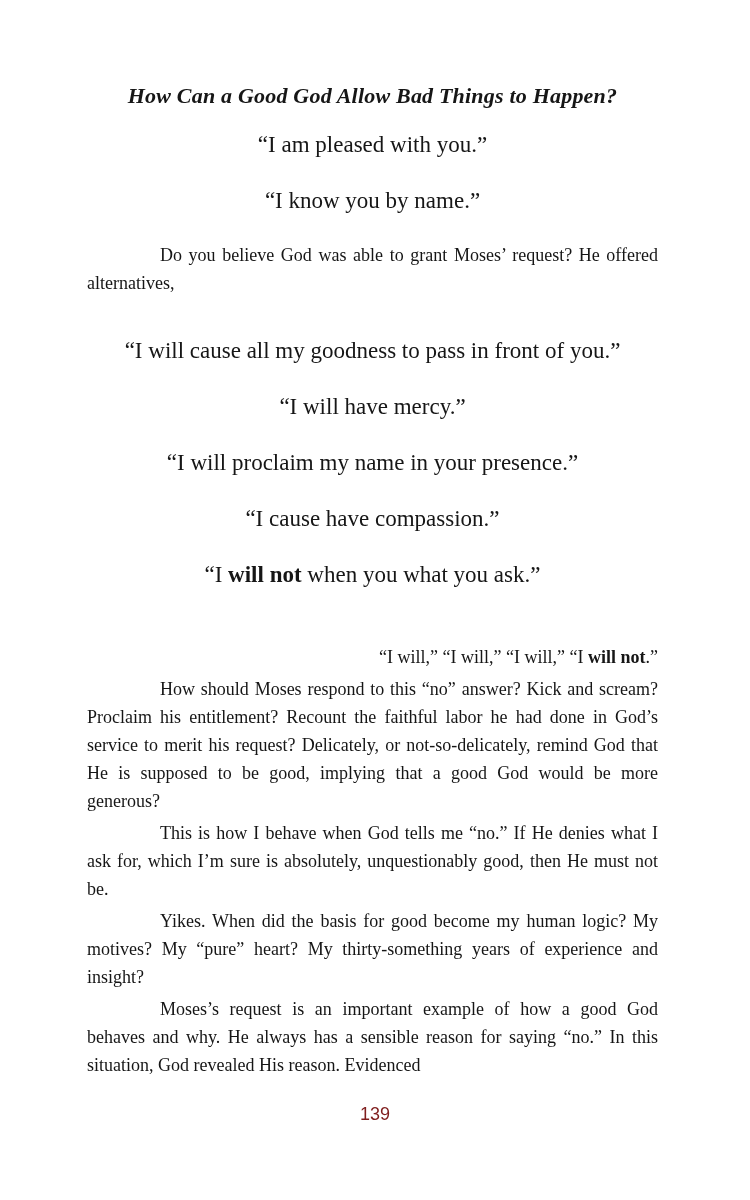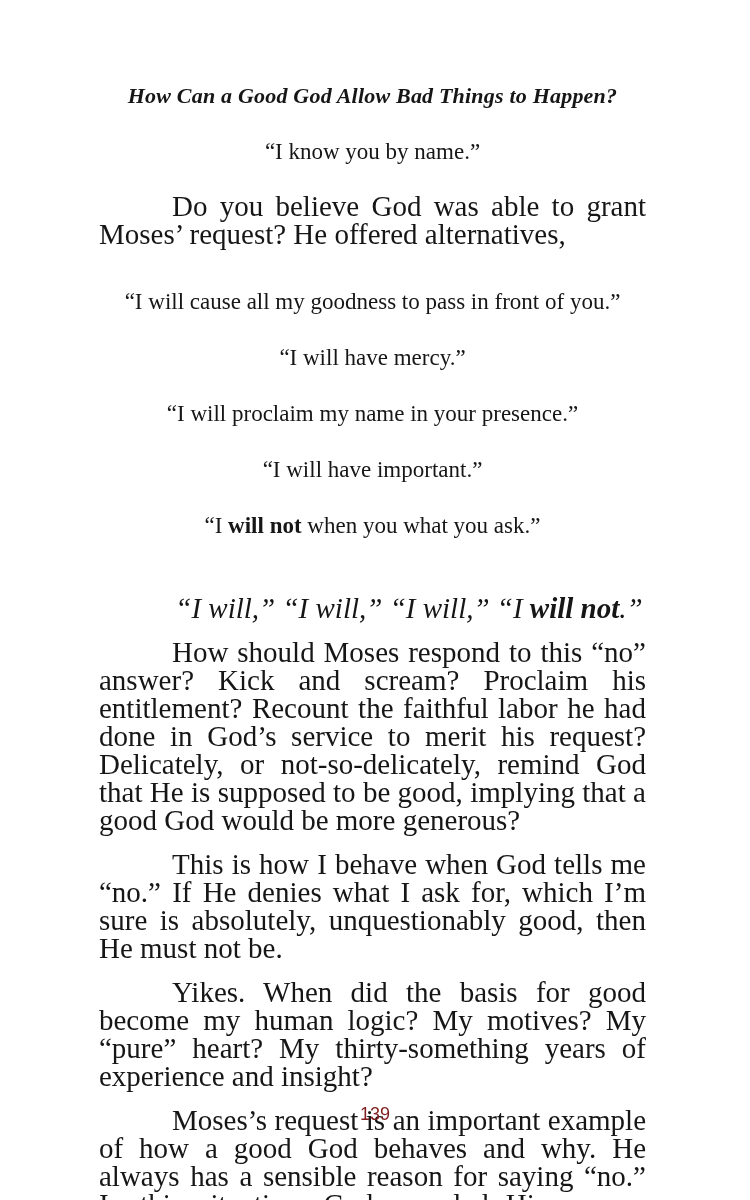--- a/index.html
+++ b/index.html
@@ -30,31 +30,30 @@
   }
   .quote {
     font-size: 23px;
     line-height: 28px;
     text-align: center;
     margin: 28px 0 0 0;
   }
   .quote.first-after-title { margin-top: 21px; }
   .quote.first-after-para  { margin-top: 40px; }
   .para {
-    font-size: 29px;
+    font-size: 18px;
     line-height: 28px;
     text-align: justify;
     text-indent: 73px;
-    margin: 16px;
+    margin: 4px;
   }
   .para.intro { margin-top: 26px; }
   .para.iwill-line {
     margin-top: 54px;
-    text-align: center;
-    font-style: italic;
+    text-align: right;
   }
   b.inline-bold { font-weight: bold; }
   .page-number {
     position: absolute;
     top: 1086px;
     left: 0;
     width: 750px;
     text-align: center;
     font-family: "Liberation Sans", sans-serif;
     font-size: 18px;
@@ -64,32 +63,33 @@
   }
 </style>
 </head>
 <body>
 
 <div class="page">
   <div class="column">
 
     <h1 class="chapter-title">How Can a Good God Allow Bad Things to Happen?</h1>
 
+    <p class="quote first-after-title">“I am pleased with you.”</p>
 
     <p class="quote">“I know you by name.”</p>
 
     <p class="para intro">Do you believe God was able to grant Moses’ request? He offered alternatives,</p>
 
     <p class="quote first-after-para">“I will cause all my goodness to pass in front of you.”</p>
 
     <p class="quote">“I will have mercy.”</p>
 
     <p class="quote">“I will proclaim my name in your presence.”</p>
 
-    <p class="quote">“I will have important.”</p>
+    <p class="quote">“I cause have compassion.”</p>
 
     <p class="quote"><span>“I </span><b class="inline-bold">will not</b><span> when you what you ask.”</span></p>
 
     <p class="para iwill-line"><span>“I will,” “I will,” “I will,” “I </span><b class="inline-bold">will not</b><span>.”</span></p>
 
     <p class="para">How should Moses respond to this “no” answer? Kick and scream? Proclaim his entitlement? Recount the faithful labor he had done in God’s service to merit his request? Delicately, or not-so-delicately, remind God that He is supposed to be good, implying that a good God would be more generous?</p>
 
     <p class="para">This is how I behave when God tells me “no.” If He denies what I ask for, which I’m sure is absolutely, unquestionably good, then He must not be.</p>
 
     <p class="para">Yikes. When did the basis for good become my human logic? My motives? My “pure” heart? My thirty-something years of experience and insight?</p>

